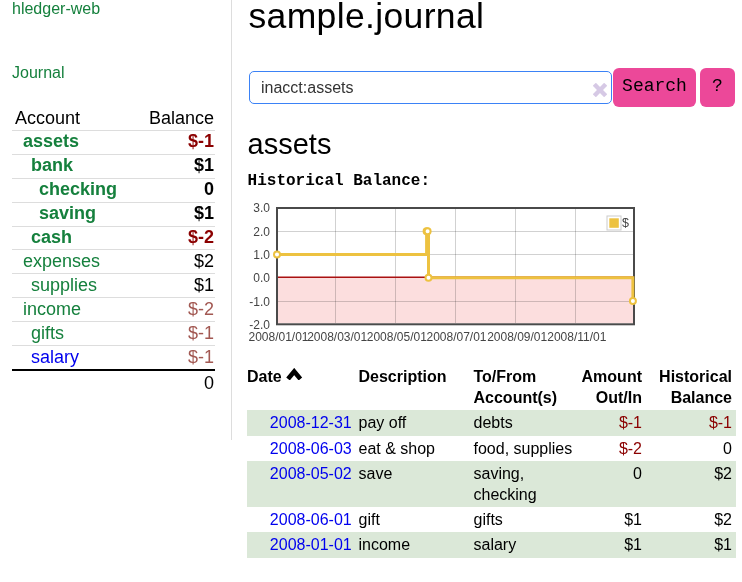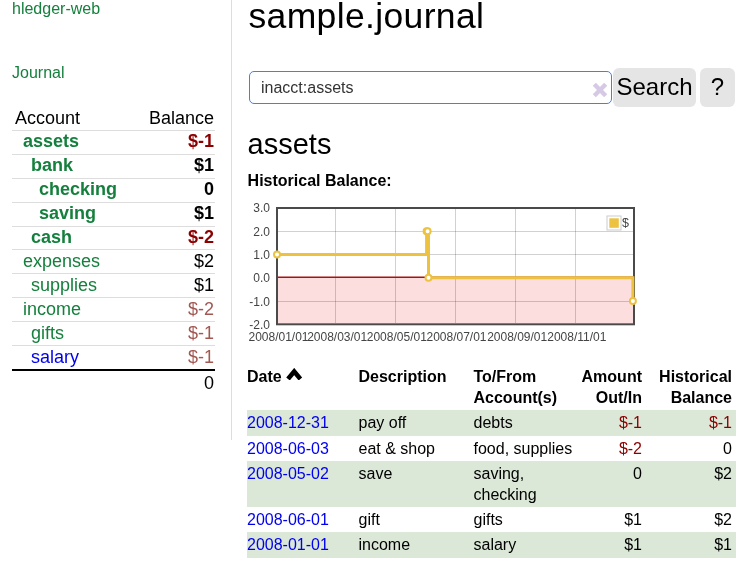--- a/index.html
+++ b/index.html
@@ -23,33 +23,33 @@
 #acctbl .negl { color:#a25852; }
 #acctbl .i1 { padding-left:11px; }
 #acctbl .i2 { padding-left:19px; }
 #acctbl .i3 { padding-left:27px; }
 #acctbl tr.total td { border-bottom:none; border-top:2px solid #000; padding-top:4.5px; }
 #acctbl tr.last td { border-bottom:none; }
 
 #title { left:248.5px; top:1px; font-size:35.5px; line-height:30px; font-weight:normal; color:#000; letter-spacing:.35px; }
 #sinput { left:249px; top:71px; width:350px; height:31px; border:1px solid #3b82f6; border-radius:5px; font-size:16px; font-family:"Liberation Sans",sans-serif; padding-left:11px; color:#333; }
 #clearx { left:592.5px; top:82.5px; }
-.btn { background:#e5e5e5; border:none; border-radius:6px; font-size:24px; color:#000; font-family:Liberation Sans, sans-serif; text-align:center; }
+.btn { background:#ec4899; border:none; border-radius:6px; font-size:18px; color:#000; font-family:Liberation Mono, monospace; text-align:center; }
 #btnsearch { left:613px; top:68px; width:83px; height:39px; line-height:37px; }
 #btnq { left:700px; top:68px; width:35px; height:39px; line-height:37px; }
 #h2assets { left:247.6px; top:131px; font-size:29px; line-height:26px; font-weight:normal; color:#000; }
-#hb { left:247.6px; top:172px; font-size:16px; line-height:18px; font-weight:bold; color:#000; }
+#hb { left:247.6px; top:172px; font-size:16px; line-height:18px; font-weight:bold; color:#000;font-family:Liberation Mono, monospace; }
 #chart { left:240px; top:196px; }
 
 #jtbl { left:247px; top:364px; }
 #jtbl table { border-collapse:collapse; width:489px; font-size:16px; table-layout:fixed; }
 #jtbl td, #jtbl th { padding:2px 0; line-height:21.2px; vertical-align:top; text-align:left; }
 #jtbl th { font-weight:bold; }
 #jtbl .r { text-align:right; }
-#jtbl td.c1 { padding-left:0; }
+#jtbl td.c1 { padding-left:16px;text-align:center; }
 #jtbl td.c4, #jtbl th.c4 { padding-right:0;margin-left:8px; }
 #jtbl td.c5, #jtbl th.c5 { padding-right:4px; }
 #jtbl tr.g td { background:#dbe8d8; }
 #jtbl .neg { color:#8b0000; }
 </style>
 </head>
 <body>
 <div id="vline" class="abs"></div>
 <a id="brand" class="abs purple" href="#">hledger-web</a>
 <a id="jlink" class="abs purple" href="#">Journal</a>

